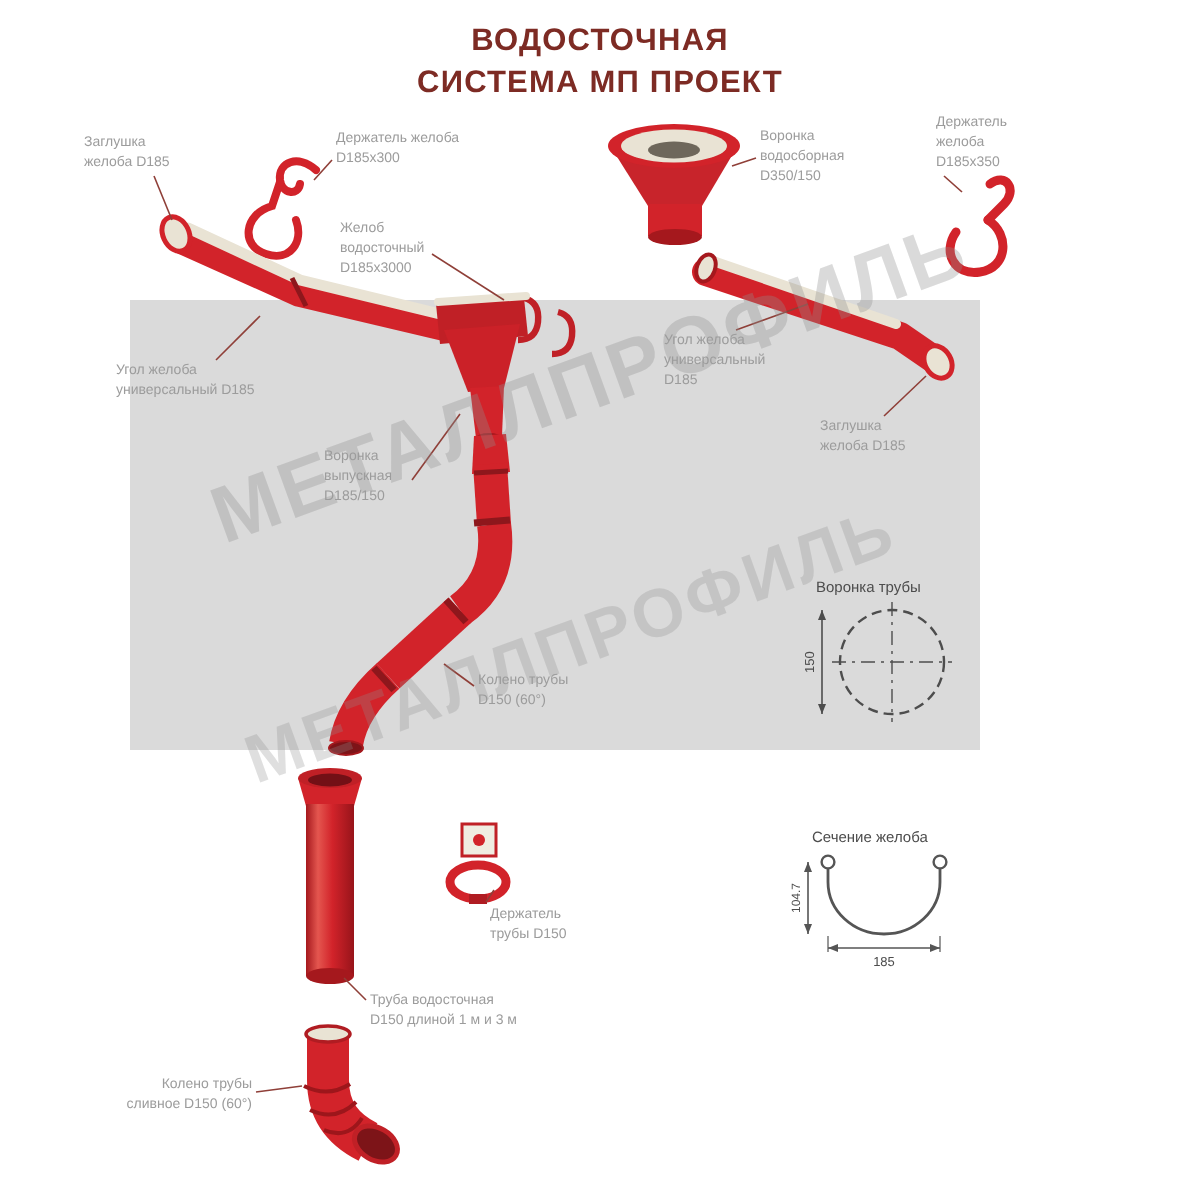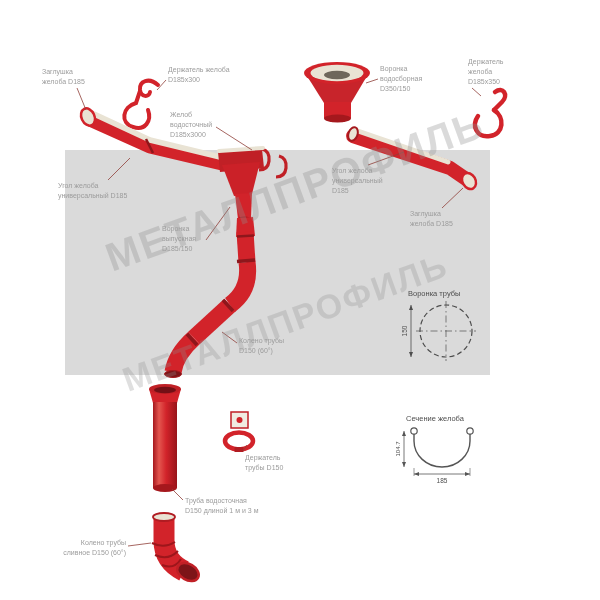--- a/index.html
+++ b/index.html
@@ -32,20 +32,22 @@
   }
   .label.dark { color: #4d4d4d; font-size: 7.5px; }
   .label.right { text-align: right; }
   svg { position: absolute; left: 0; top: 0; }
 </style>
 </head>
 <body>
 
 <div id="canvas">
 
+  <div class="title">ВОДОСТОЧНАЯ
+СИСТЕМА МП ПРОЕКТ</div>
 
   <svg width="600" height="600" viewBox="0 0 600 600">
     <defs>
       <linearGradient id="pipeG" x1="0" y1="0" x2="1" y2="0">
         <stop offset="0" stop-color="#a5181d"></stop>
         <stop offset="0.25" stop-color="#e4564f"></stop>
         <stop offset="0.55" stop-color="#d2232a"></stop>
         <stop offset="1" stop-color="#97141a"></stop>
       </linearGradient>
     </defs>

